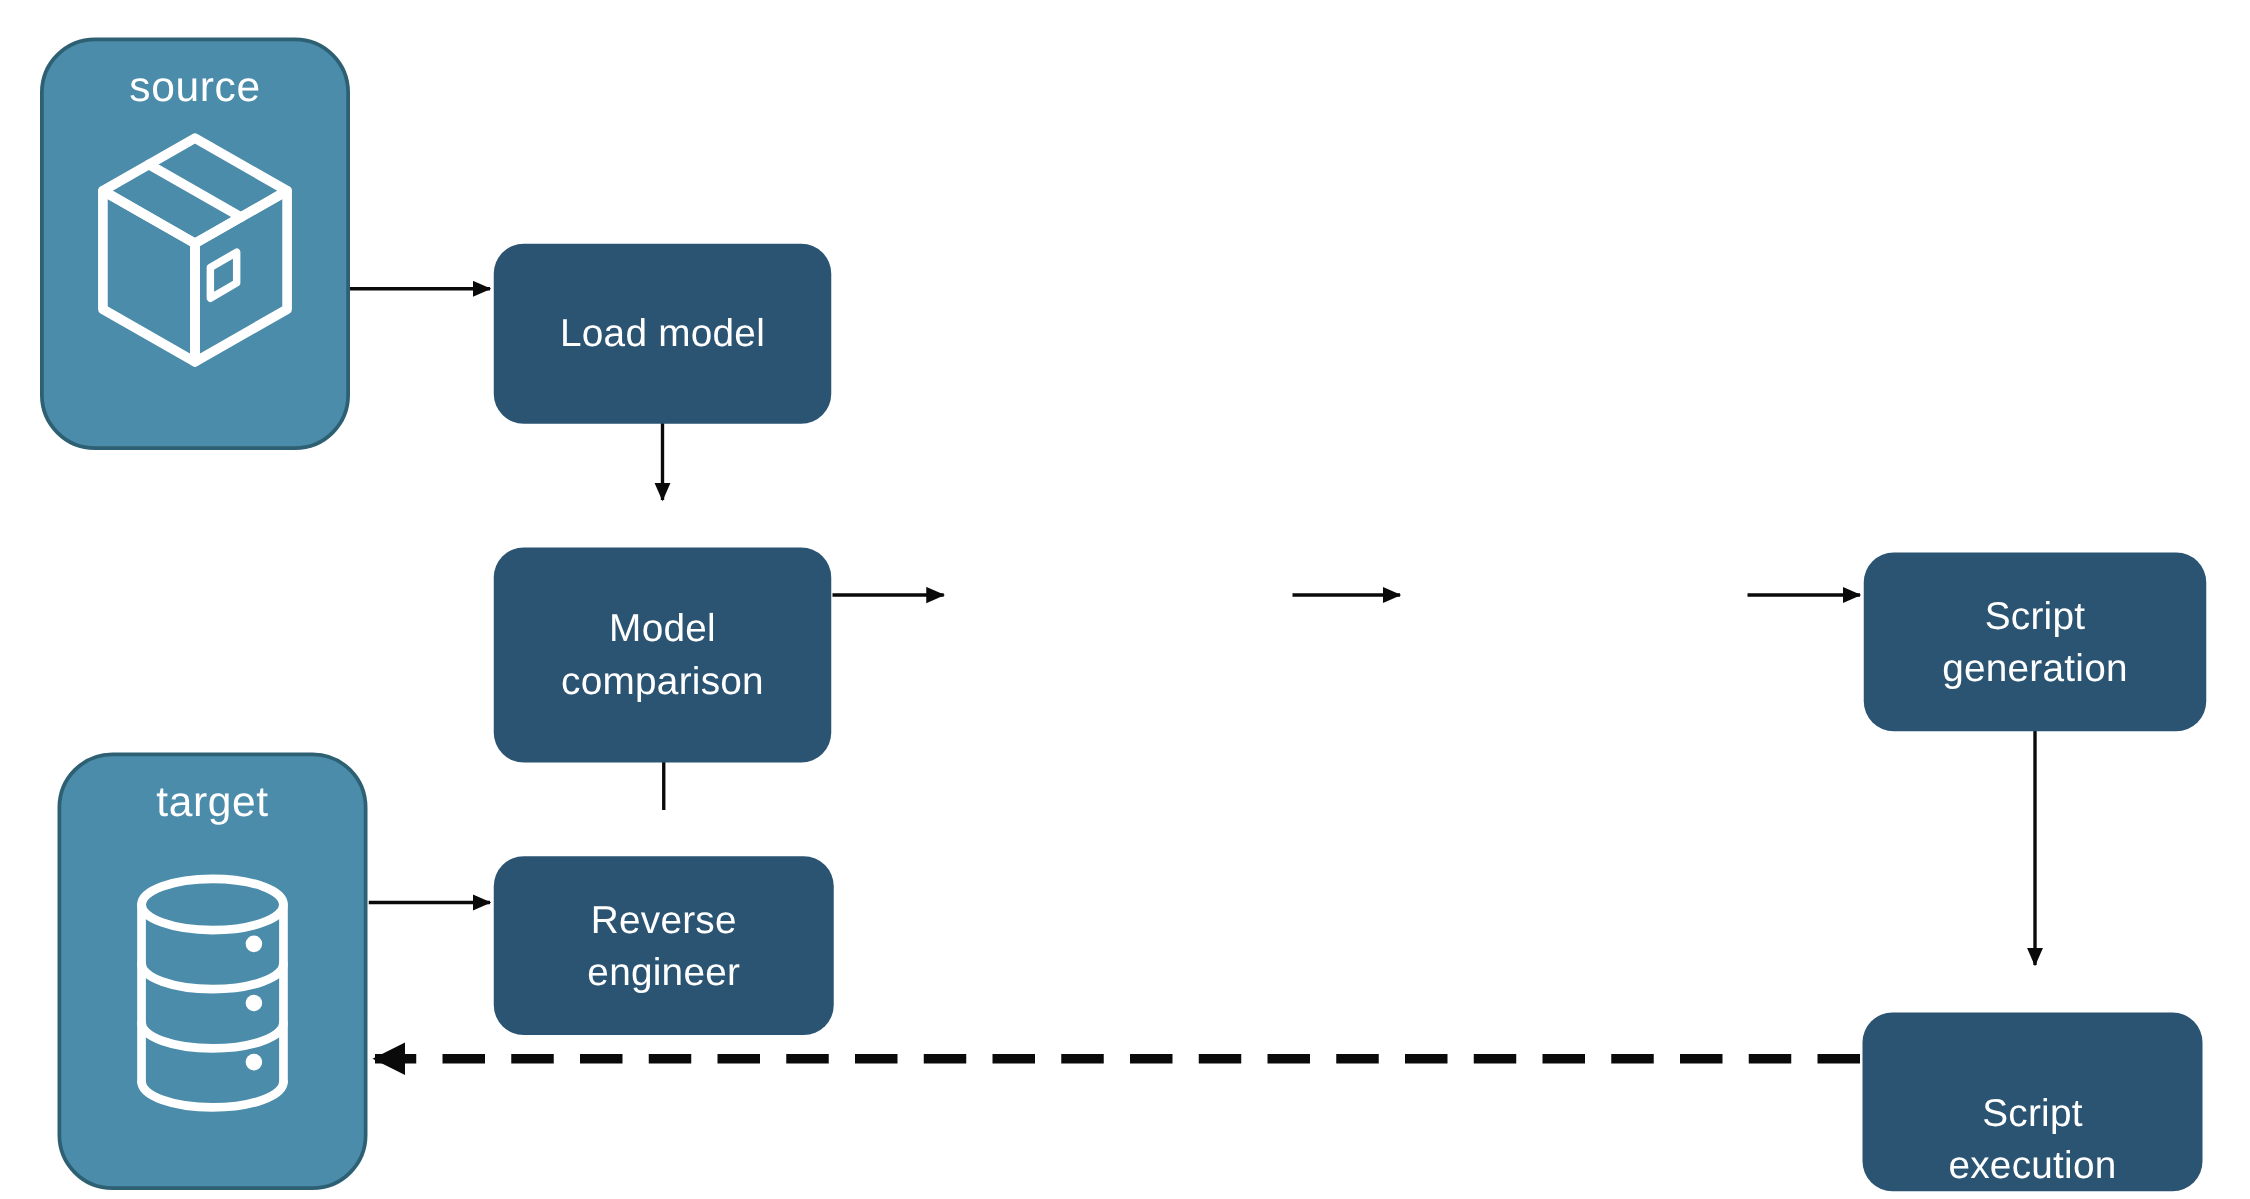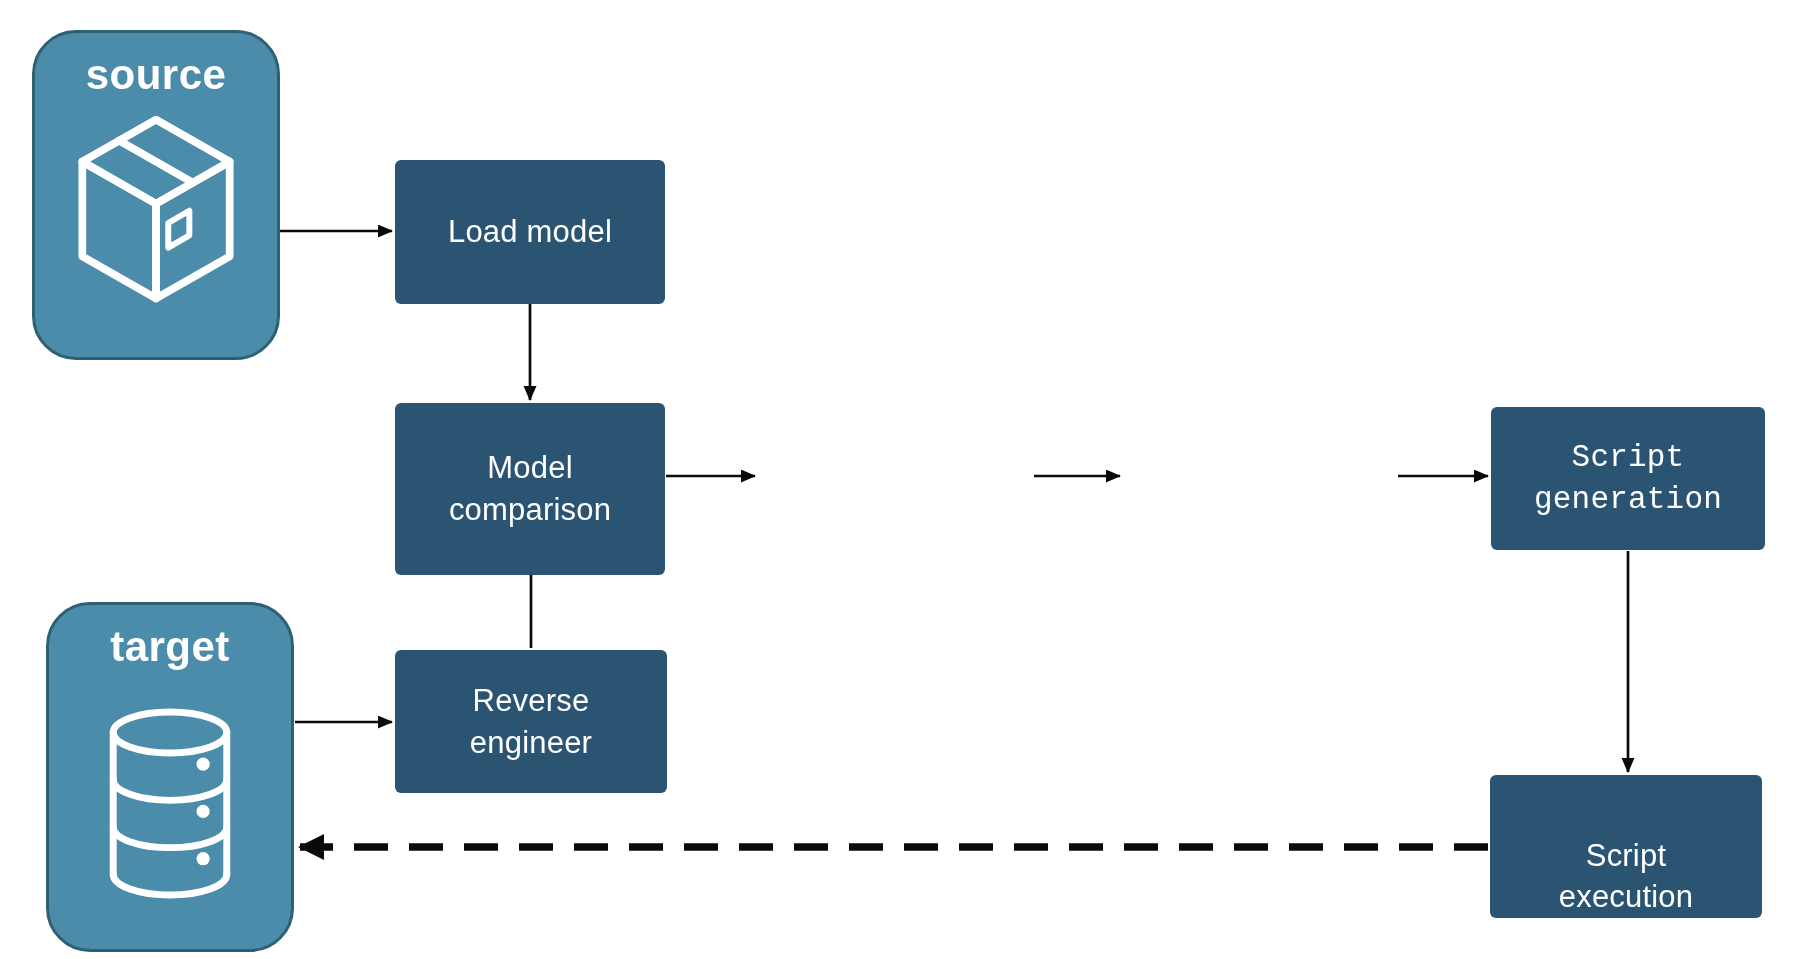--- a/index.html
+++ b/index.html
@@ -24,57 +24,58 @@
     height: 959px;
     pointer-events: none;
   }
   .edges-layer line.solid  { stroke: var(--arrow, #0a0a0a); stroke-width: 2.7; }
   .edges-layer line.dashed { stroke: var(--arrow, #0a0a0a); stroke-width: 7.5; stroke-dasharray: 34 21; }
 
   
   .node {
     position: absolute;
     background: var(--node-fill, #2B5473);
-    border-radius: 6px;
+    border-radius: 24px;
     display: flex;
     align-items: center;
     justify-content: center;
     text-align: center;
     color: var(--label-text, #ffffff);
     font-size: 31px;
     line-height: 1.34;
     letter-spacing: 0.2px;
     padding: 0 28px;
     box-sizing: border-box;
+    margin-top: 35px;
   }
   .n-load-model        { left: 395px;  top: 160px; width: 270px; height: 144px; }
   .n-model-comparison  { left: 395px;  top: 403px; width: 270px; height: 172px; }
   .n-model-differences { left: 758px;  top: 402px; width: 275px; height: 145px; }
   .n-deployment-plan   { left: 1123px; top: 403px; width: 274px; height: 144px; }
-  .n-script-generation { left: 1491px; top: 407px; width: 274px; height: 143px; font-family: Liberation Mono, monospace; }
+  .n-script-generation { left: 1491px; top: 407px; width: 274px; height: 143px; }
   .n-reverse-engineer  { left: 395px;  top: 650px; width: 272px; height: 143px; }
   .n-script-execution  { left: 1490px; top: 775px; width: 272px; height: 143px; align-items: flex-end; }
 
   
   .endpoint {
     position: absolute;
     background: var(--endpoint-fill, #4B8CAB);
     border: 3px solid var(--endpoint-border, #2E6073);
     border-radius: 44px;
     box-sizing: border-box;
     display: flex;
     flex-direction: column;
     align-items: center;
   }
   .e-source { left: 32px; top: 30px;  width: 248px; height: 330px; }
   .e-target { left: 46px; top: 602px; width: 248px; height: 350px; gap: 20px; }
   .endpoint-label {
     color: var(--label-text, #ffffff);
-    font-size: 42px;
-    font-weight: bold;
+    font-size: 34px;
+    font-weight: normal;
     letter-spacing: 0.5px;
     margin-top: 18px;
   }
   .endpoint-icon { margin-top: 10px; }
   .endpoint-icon svg { display: block; }
   .icon-stroke {
     fill: none;
     stroke: #ffffff;
     stroke-width: 4.4;
     stroke-linejoin: round;

